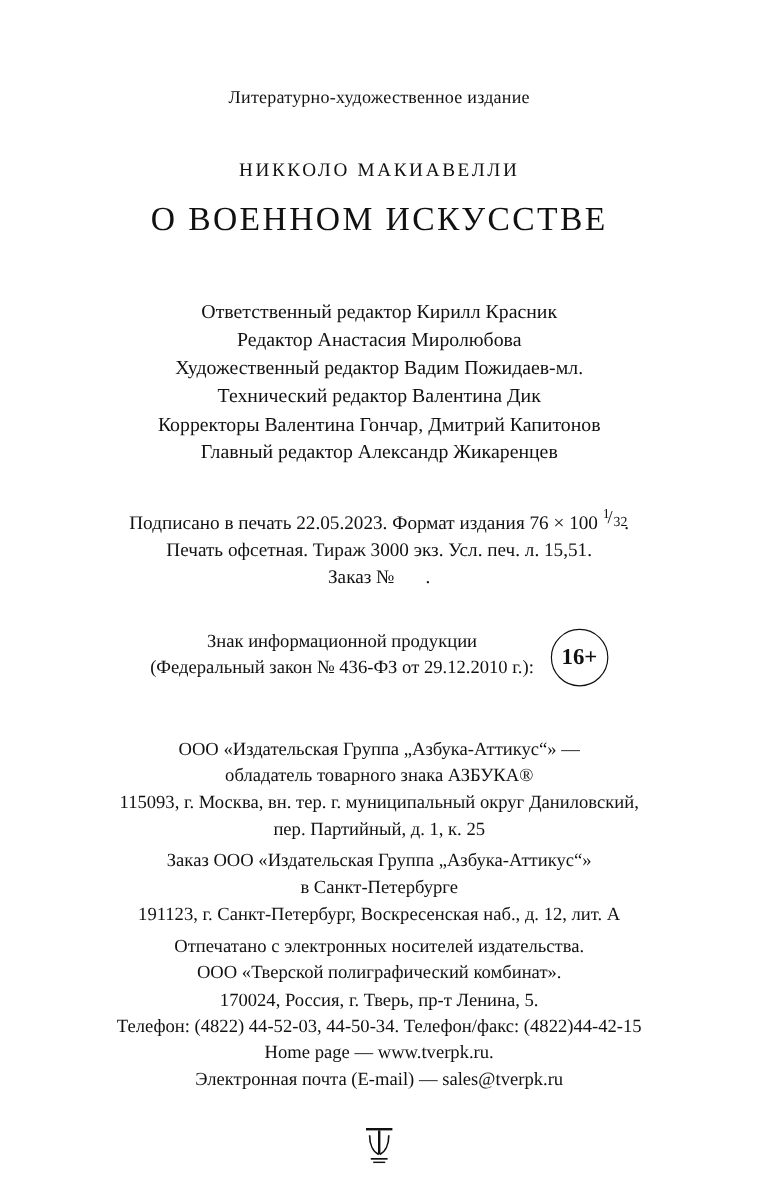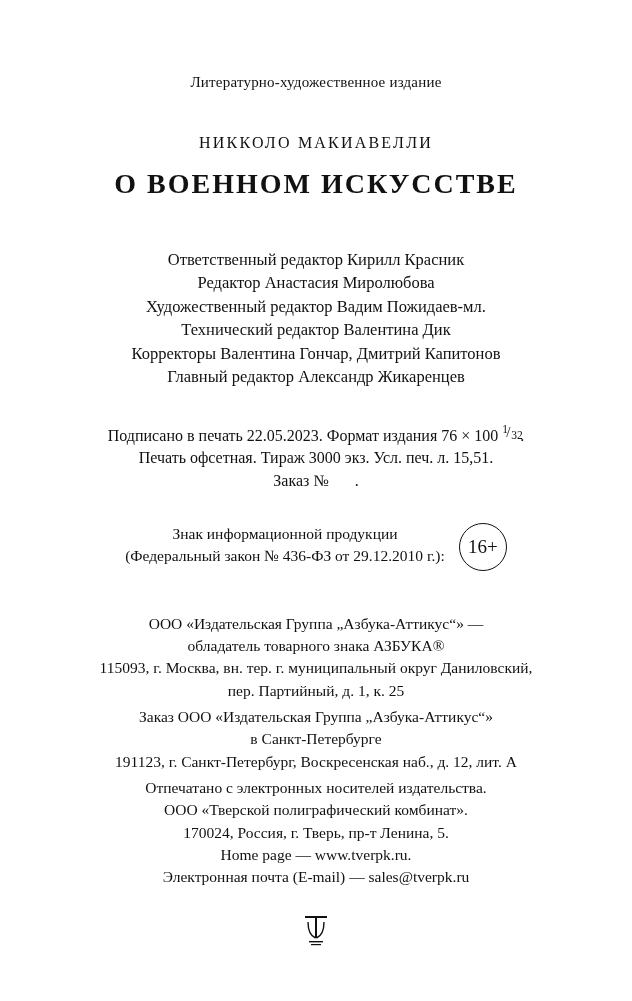--- a/index.html
+++ b/index.html
@@ -35,21 +35,20 @@
     font-size: 16px;
     letter-spacing: 2.2px;
     font-variant: small-caps;
     text-transform: uppercase;
   }
   .title {
     margin-top: 16px;
     font-size: 28px;
     letter-spacing: 2.0px;
     text-transform: uppercase;
-    font-weight: bold;
   }
 
   .credits {
     margin-top: 48px;
     font-size: 16.5px;
     line-height: 1.42;
   }
   .credits .chief {
   }
 
@@ -105,20 +104,21 @@
     width: 46px;
     height: 46px;
     border: 1.6px solid #111;
     border-radius: 50%;
     display: flex;
     align-items: center;
     justify-content: center;
     font-size: 19px;
     letter-spacing: 0px;
     flex: 0 0 auto;
+    font-weight: bold;
   }
 
   .publisher {
     margin-top: 42px;
     font-size: 15.5px;
     line-height: 1.44;
   }
   .publisher .spacer {
     height: 4px;
   }
@@ -176,20 +176,21 @@
 
     <div>Заказ ООО «Издательская Группа „Азбука-Аттикус“»</div>
     <div>в Санкт-Петербурге</div>
     <div>191123, г. Санкт-Петербург, Воскресенская наб., д. 12, лит. А</div>
 
     <div class="spacer"></div>
 
     <div>Отпечатано с электронных носителей издательства.</div>
     <div>ООО «Тверской полиграфический комбинат».</div>
     <div>170024, Россия, г. Тверь, пр-т Ленина, 5.</div>
+    <div>Телефон: (4822) 44-52-03, 44-50-34. Телефон/факс: (4822)44-42-15</div>
     <div>Home page — www.tverpk.ru.</div>
     <div>Электронная почта (E-mail) — sales@tverpk.ru</div>
   </div>
 
   <div class="colophon-mark">
     <svg width="26" height="34" viewBox="0 0 26 34" aria-hidden="true">
       <rect x="2" y="2" width="22" height="2" fill="#111"></rect>
       <rect x="12" y="4" width="2" height="20" fill="#111"></rect>
       <path d="M5 8 C5 16, 8 22, 12.5 24" stroke="#111" stroke-width="1.4" fill="none"></path>
       <path d="M21 8 C21 16, 18 22, 13.5 24" stroke="#111" stroke-width="1.4" fill="none"></path>

